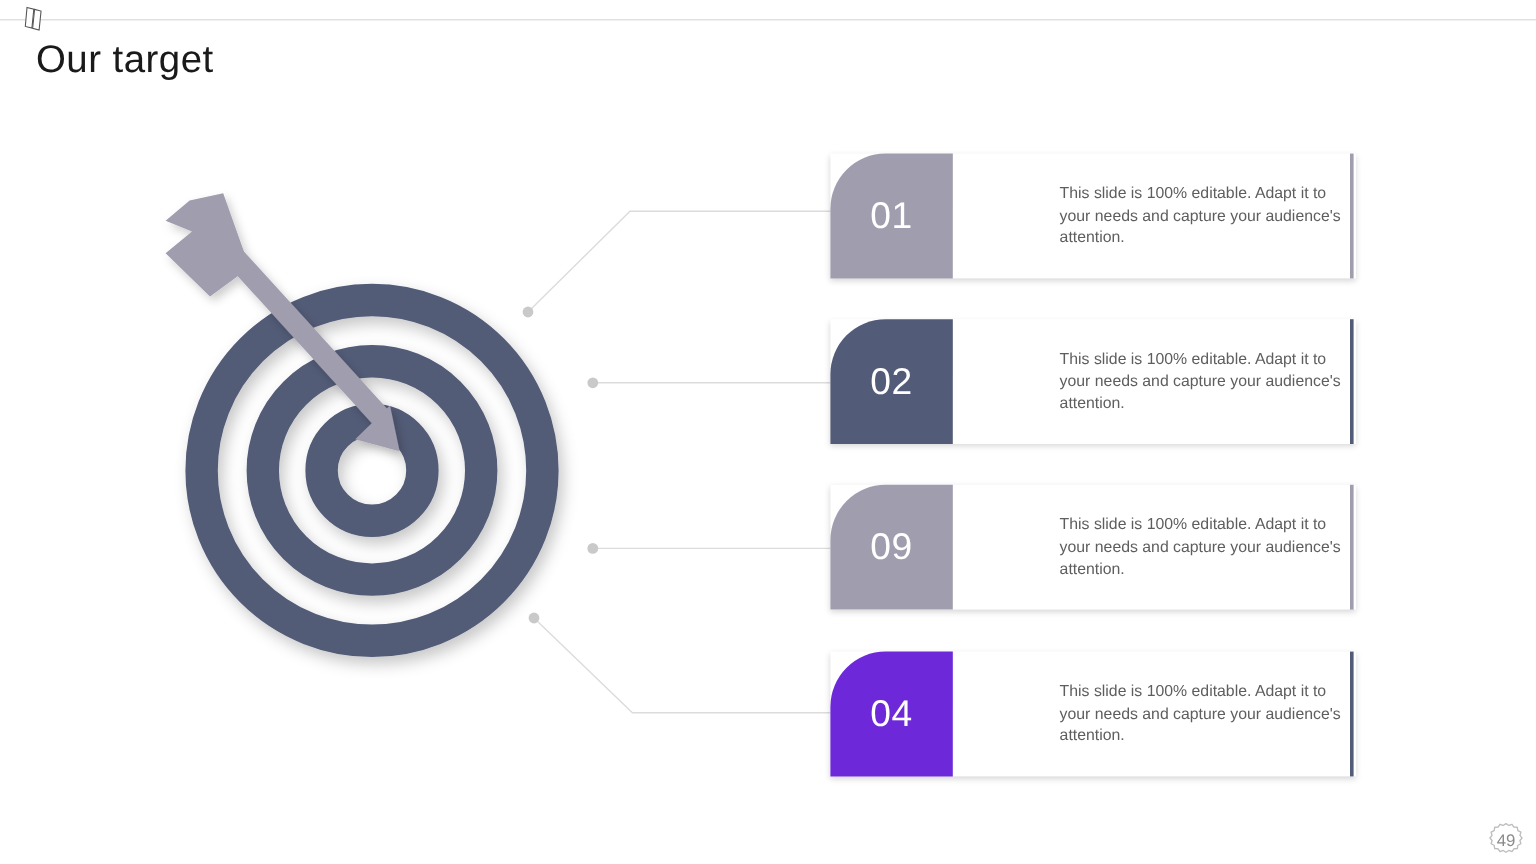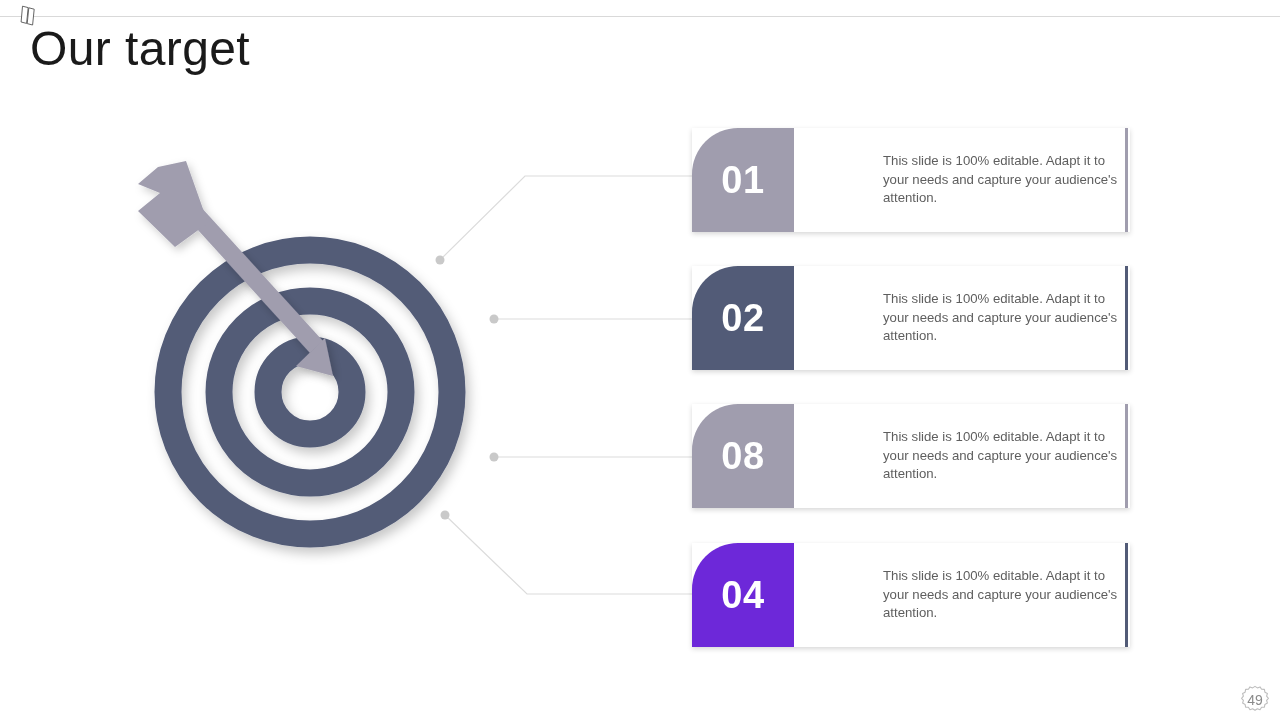--- a/index.html
+++ b/index.html
@@ -36,21 +36,21 @@
     width: 26px;
     height: 26px;
     z-index: 5;
   }
 
   
   .page-title {
     position: absolute;
     left: 30px;
     top: 24px;
-    font-size: 48px;
+    font-size: 32px;
     font-weight: 300;
     letter-spacing: 0.4px;
     color: #1a1a1a;
     line-height: 50px;
     white-space: nowrap;
   }
 
   
   .target-graphic {
     position: absolute;
@@ -88,22 +88,22 @@
   .card.c3 { top: 404px; }
   .card.c4 { top: 543px; }
 
   .card-number {
     flex: 0 0 102px;
     display: flex;
     align-items: center;
     justify-content: center;
     border-top-left-radius: 46px;
     color: #ffffff;
-    font-size: 38px;
-    font-weight: bold;
+    font-size: 31px;
+    font-weight: normal;
     letter-spacing: 0.5px;
   }
 
   .card-body {
     flex: 1 1 auto;
     display: flex;
     align-items: center;
     padding: 0 12px 0 27px;
     justify-content: flex-end;
   }
@@ -211,21 +211,21 @@
 
   <div class="card c2">
     <div class="card-number" style="background: rgb(82, 91, 119);">02</div>
     <div class="card-body">
       <div class="card-text">This slide is 100% editable. Adapt it to your needs and capture your audience's attention.</div>
     </div>
     <div class="card-accent" style="background: rgb(82, 91, 119);"></div>
   </div>
 
   <div class="card c3">
-    <div class="card-number" style="background: rgb(160, 157, 174);">08</div>
+    <div class="card-number" style="background: rgb(160, 157, 174);">09</div>
     <div class="card-body">
       <div class="card-text">This slide is 100% editable. Adapt it to your needs and capture your audience's attention.</div>
     </div>
     <div class="card-accent" style="background: rgb(160, 157, 174);"></div>
   </div>
 
   <div class="card c4">
     <div class="card-number" style="background: #6d28d9;">04</div>
     <div class="card-body">
       <div class="card-text">This slide is 100% editable. Adapt it to your needs and capture your audience's attention.</div>

